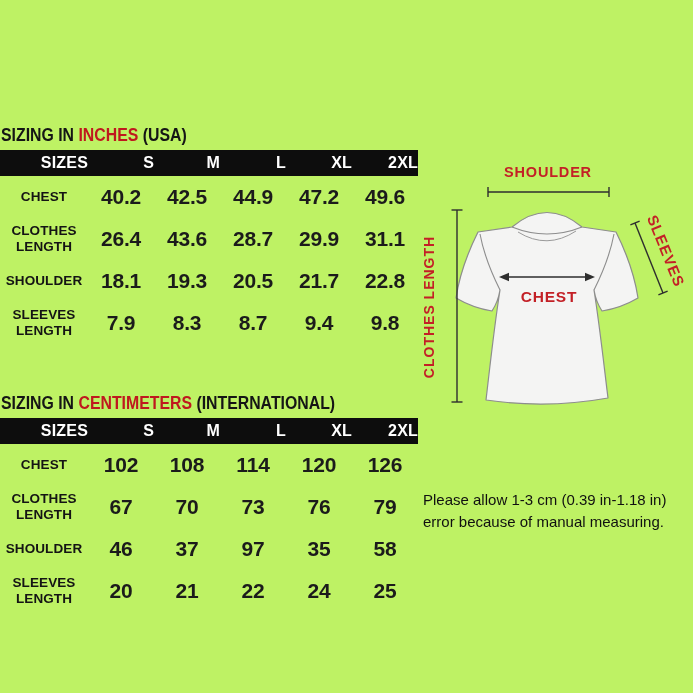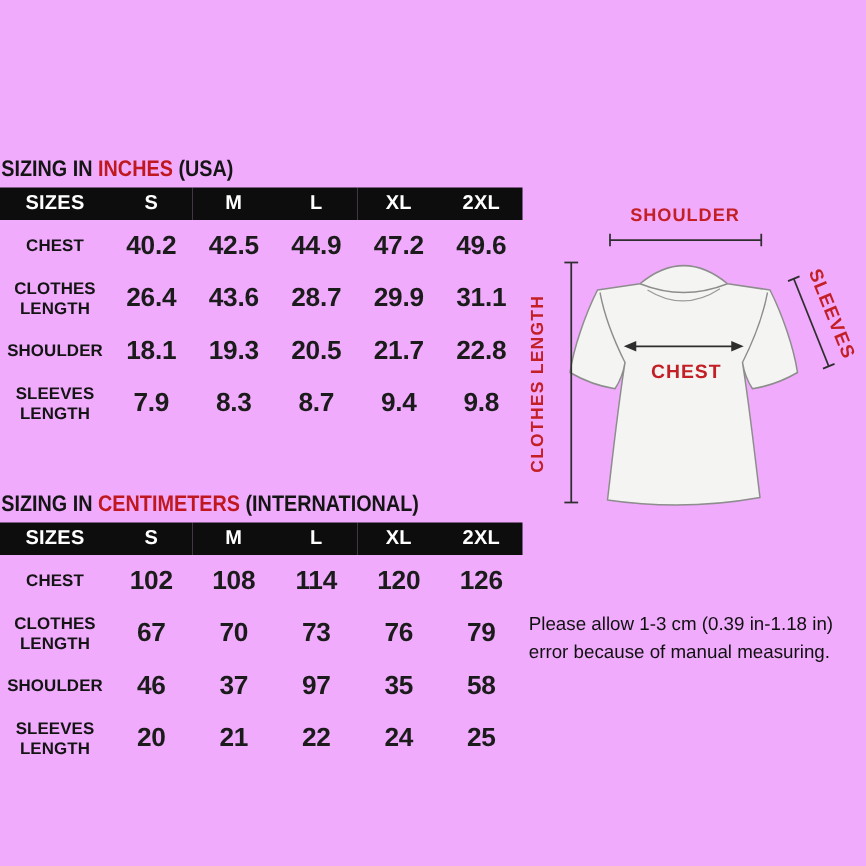--- a/index.html
+++ b/index.html
@@ -1,18 +1,18 @@
 <!DOCTYPE html>
 <html><head>
 <meta charset="utf-8">
 <style>
   html,body { margin:0; padding:0; background:#ececec; }
   .canvas {
     position:relative; width:693px; height:693px;
-    background:#f0abfc; overflow:hidden;
+    background:#bef264; overflow:hidden;
     font-family:"Liberation Sans", sans-serif;
   }
 
   
   .size-table { position:absolute; left:0; width:418px; }
   #table-inches { top:123px; }
   #table-cm     { top:391px; }
 
   .table-title {
     height:25px; margin:0 0 2px 1px;
@@ -24,21 +24,21 @@
   .t-red { color:#bf181e; }
 
   .grid {
     display:grid;
     grid-template-columns:88px repeat(5,66px);
     grid-template-rows:26px repeat(4,42px);
     align-items:center;
   }
   .hcell {
     background:#0d0d0d; color:#ffffff;
-    font-size:16px; font-weight:bold; text-align:center;
+    font-size:16px; font-weight:bold; text-align:right;
     height:26px; line-height:26px; letter-spacing:0.2px;
     align-self:stretch;
   }
   .cell { text-align:center; }
   .cell.label {
     font-size:13.5px; font-weight:bold; color:#141414;
     line-height:1.15; letter-spacing:0.1px; padding:0 5px;
   }
   .cell.value {
     font-size:21px; font-weight:bold; color:#1b1b1b; letter-spacing:-0.2px;

